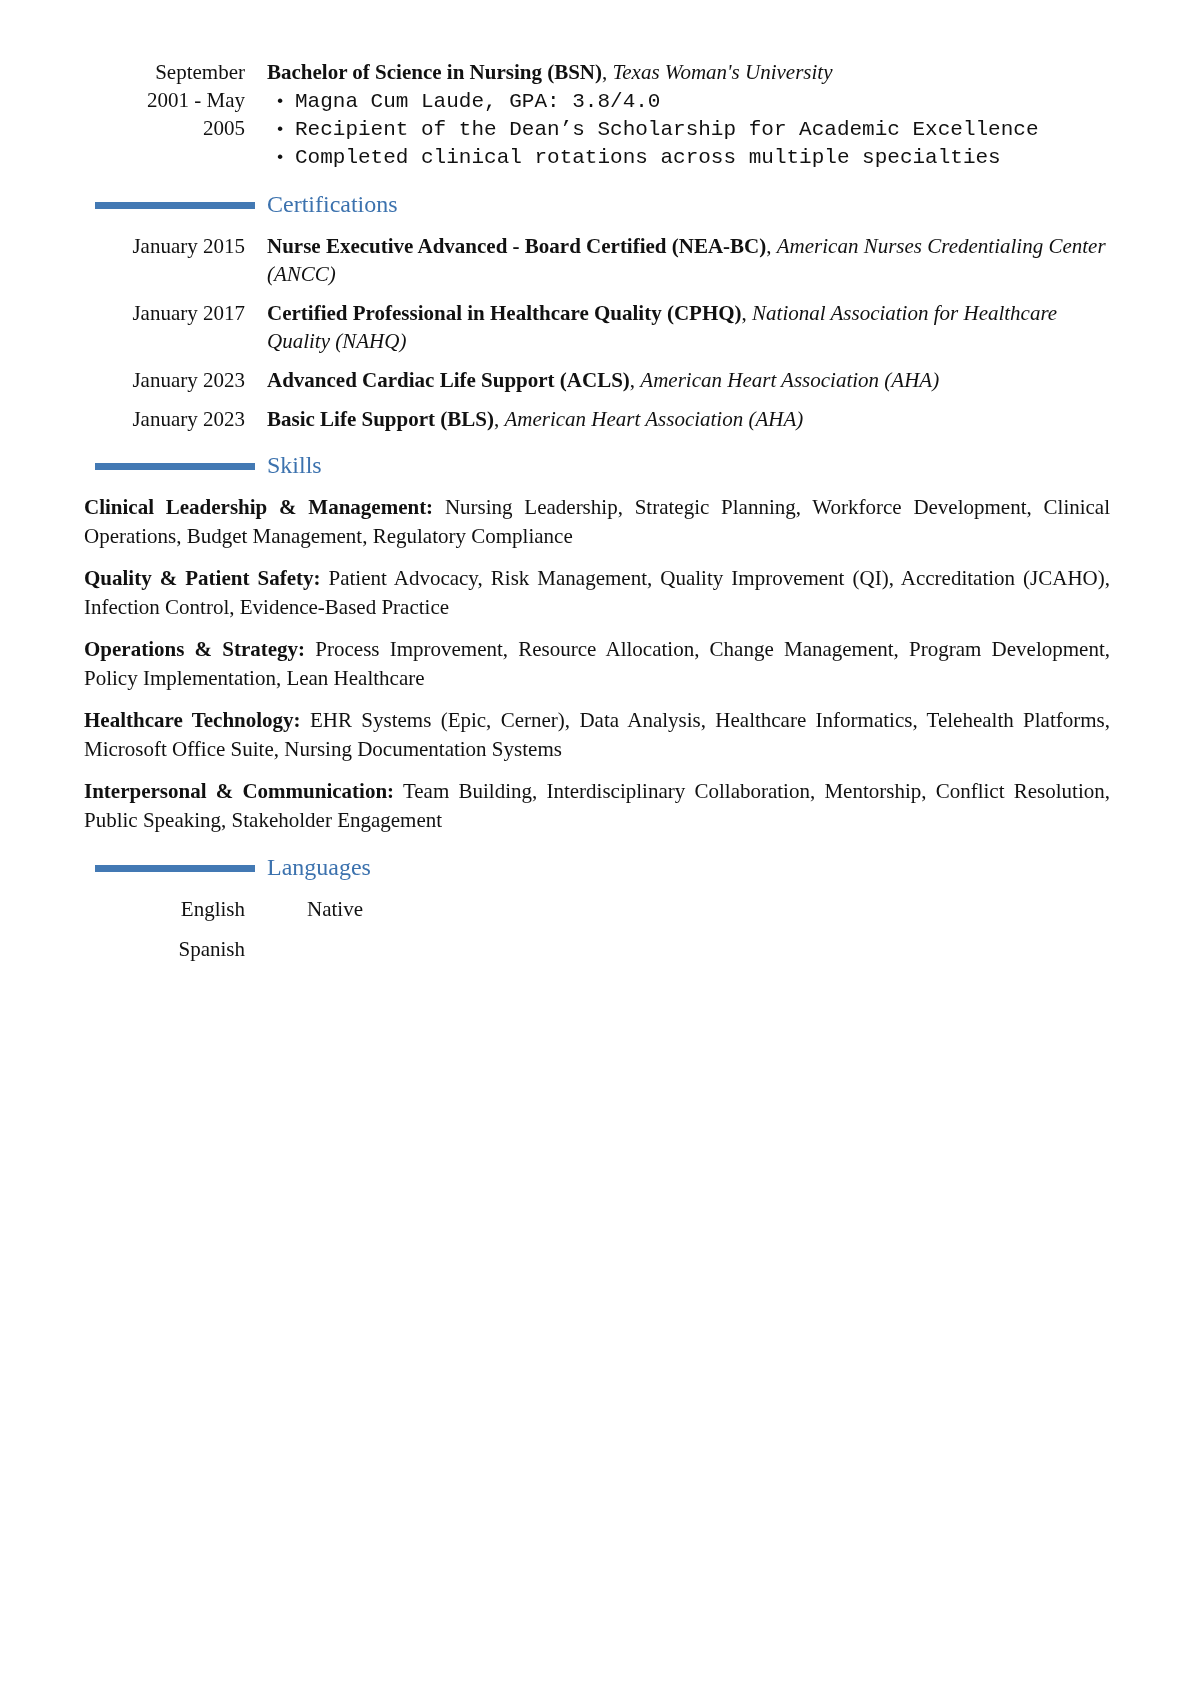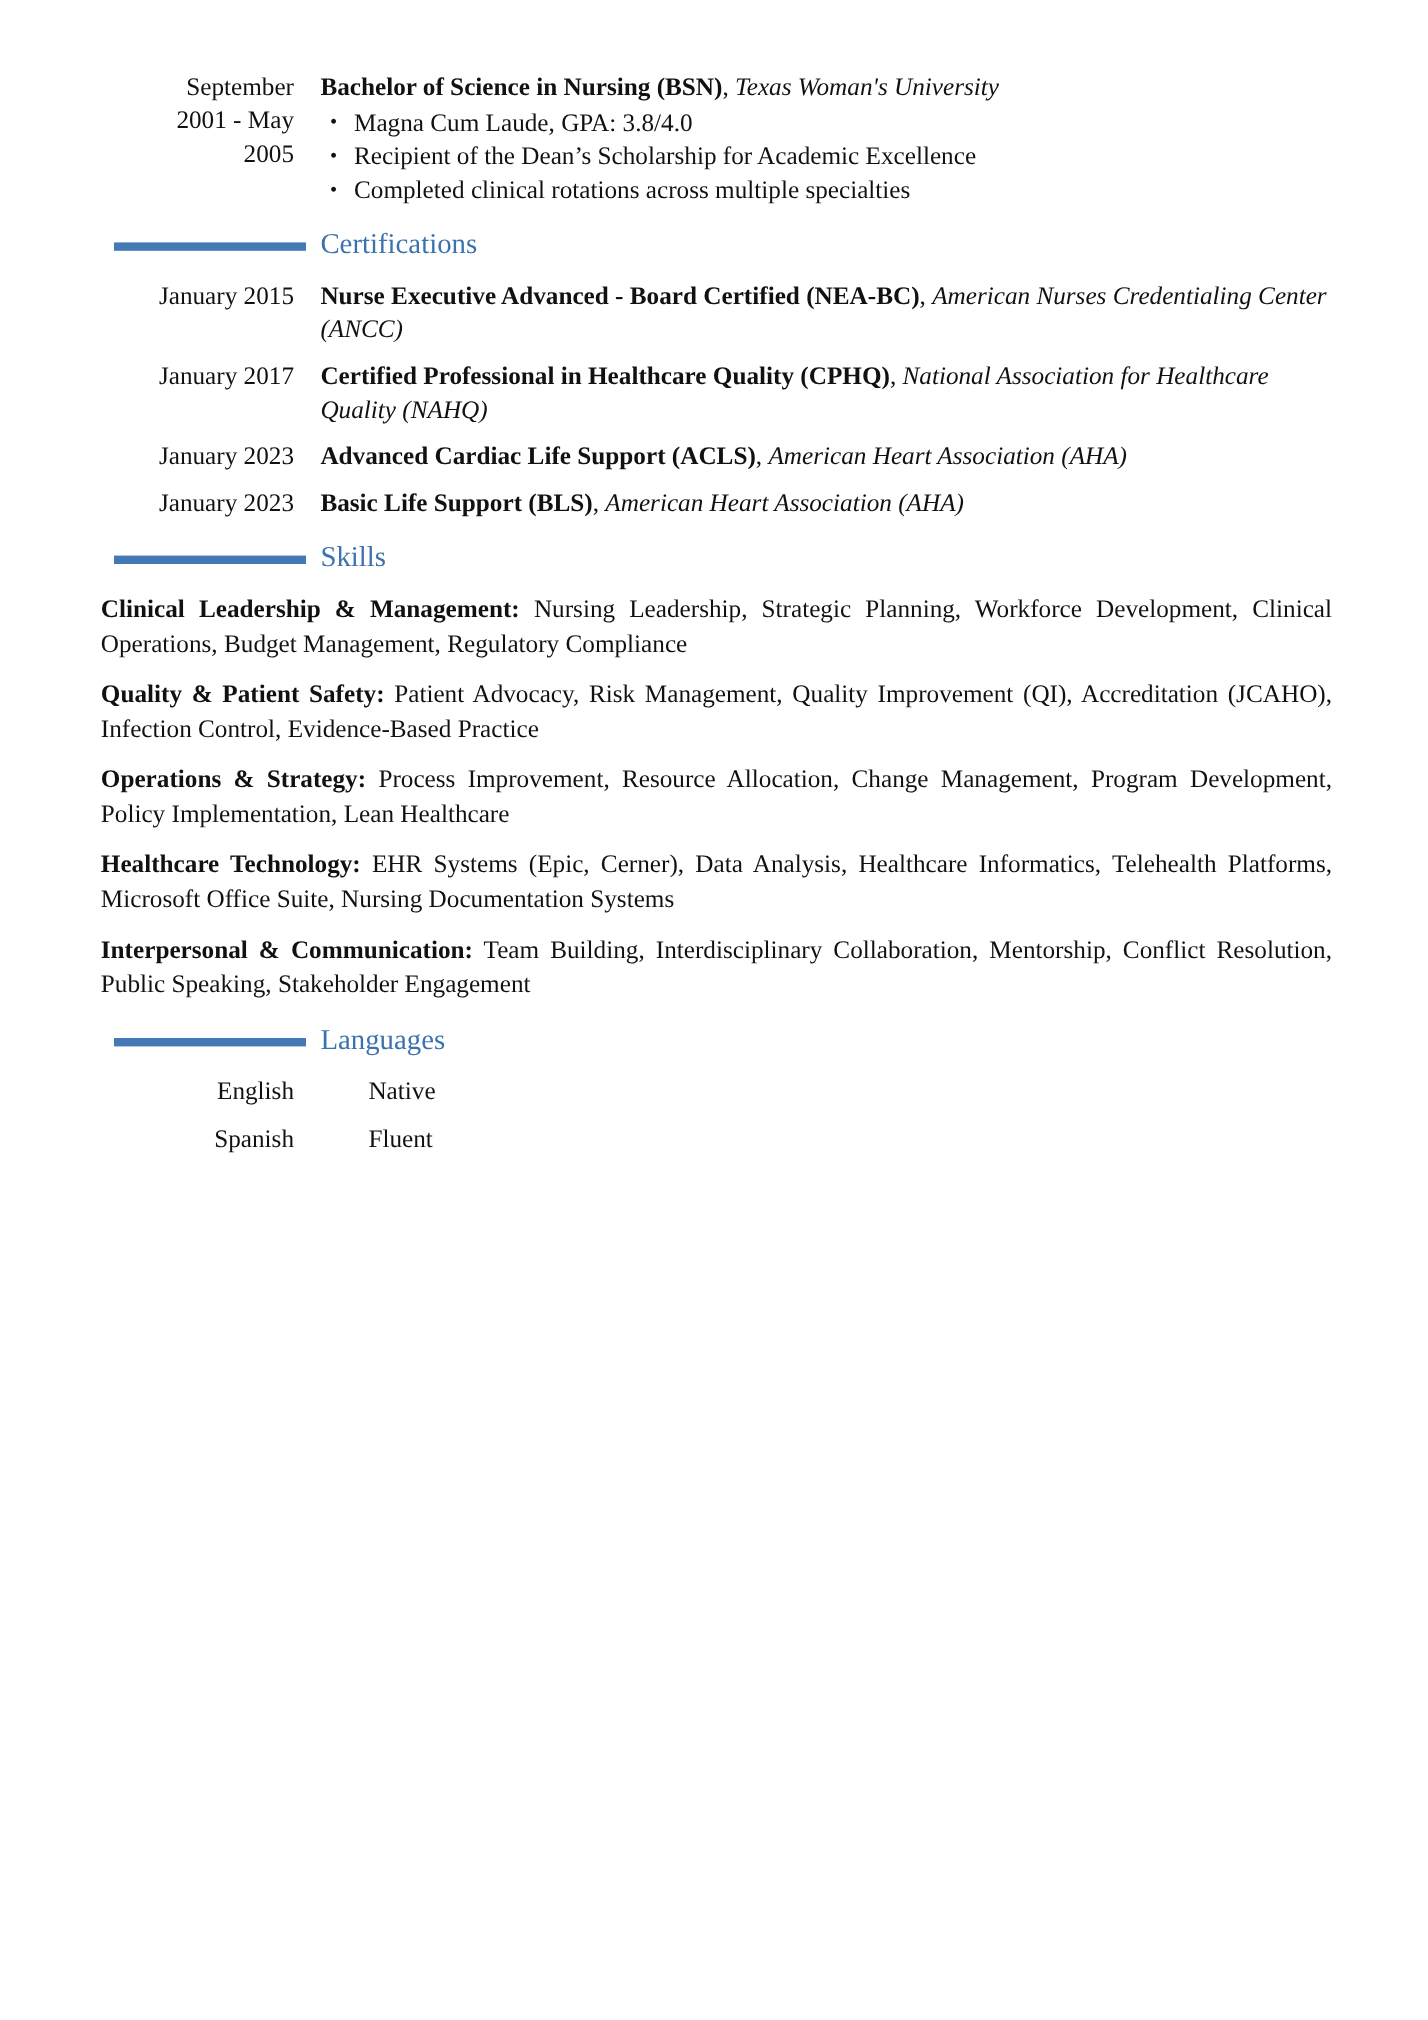--- a/index.html
+++ b/index.html
@@ -28,21 +28,21 @@
   
   .row{display:flex;align-items:flex-start;margin-bottom:11px;}
   .date-col{
     width:161px;flex:0 0 161px;
     text-align:right;line-height:28px;
   }
   .date-col .date-inner{display:inline-block;text-align:right;}
   .date-col .date-narrow{max-width:112px;}
   .content-col{flex:1;margin-left:22px;line-height:28px;}
   
-  .bullets{list-style:none;margin:2px 0 0 0;padding:0;}
+  .bullets{list-style:none;margin:2px 0 0 0;padding:0;font-family:Liberation Mono, monospace;}
   .bullets li{
     position:relative;
     padding-left:28px;
     line-height:28px;
   }
   .bullets li::before{
     content:"•";
     position:absolute;left:8px;top:0;
     font-size:17px;
   }
@@ -138,17 +138,16 @@
       <span class="rule-bar"></span>
       <h2 class="section-heading">Languages</h2>
     </div>
 
     <div class="row lang-row">
       <div class="date-col">English</div>
       <div class="content-col">Native</div>
     </div>
     <div class="row lang-row">
       <div class="date-col">Spanish</div>
-      <div class="content-col">Fluent</div>
     </div>
   </section>
 
 </div>
 
 </body></html>

